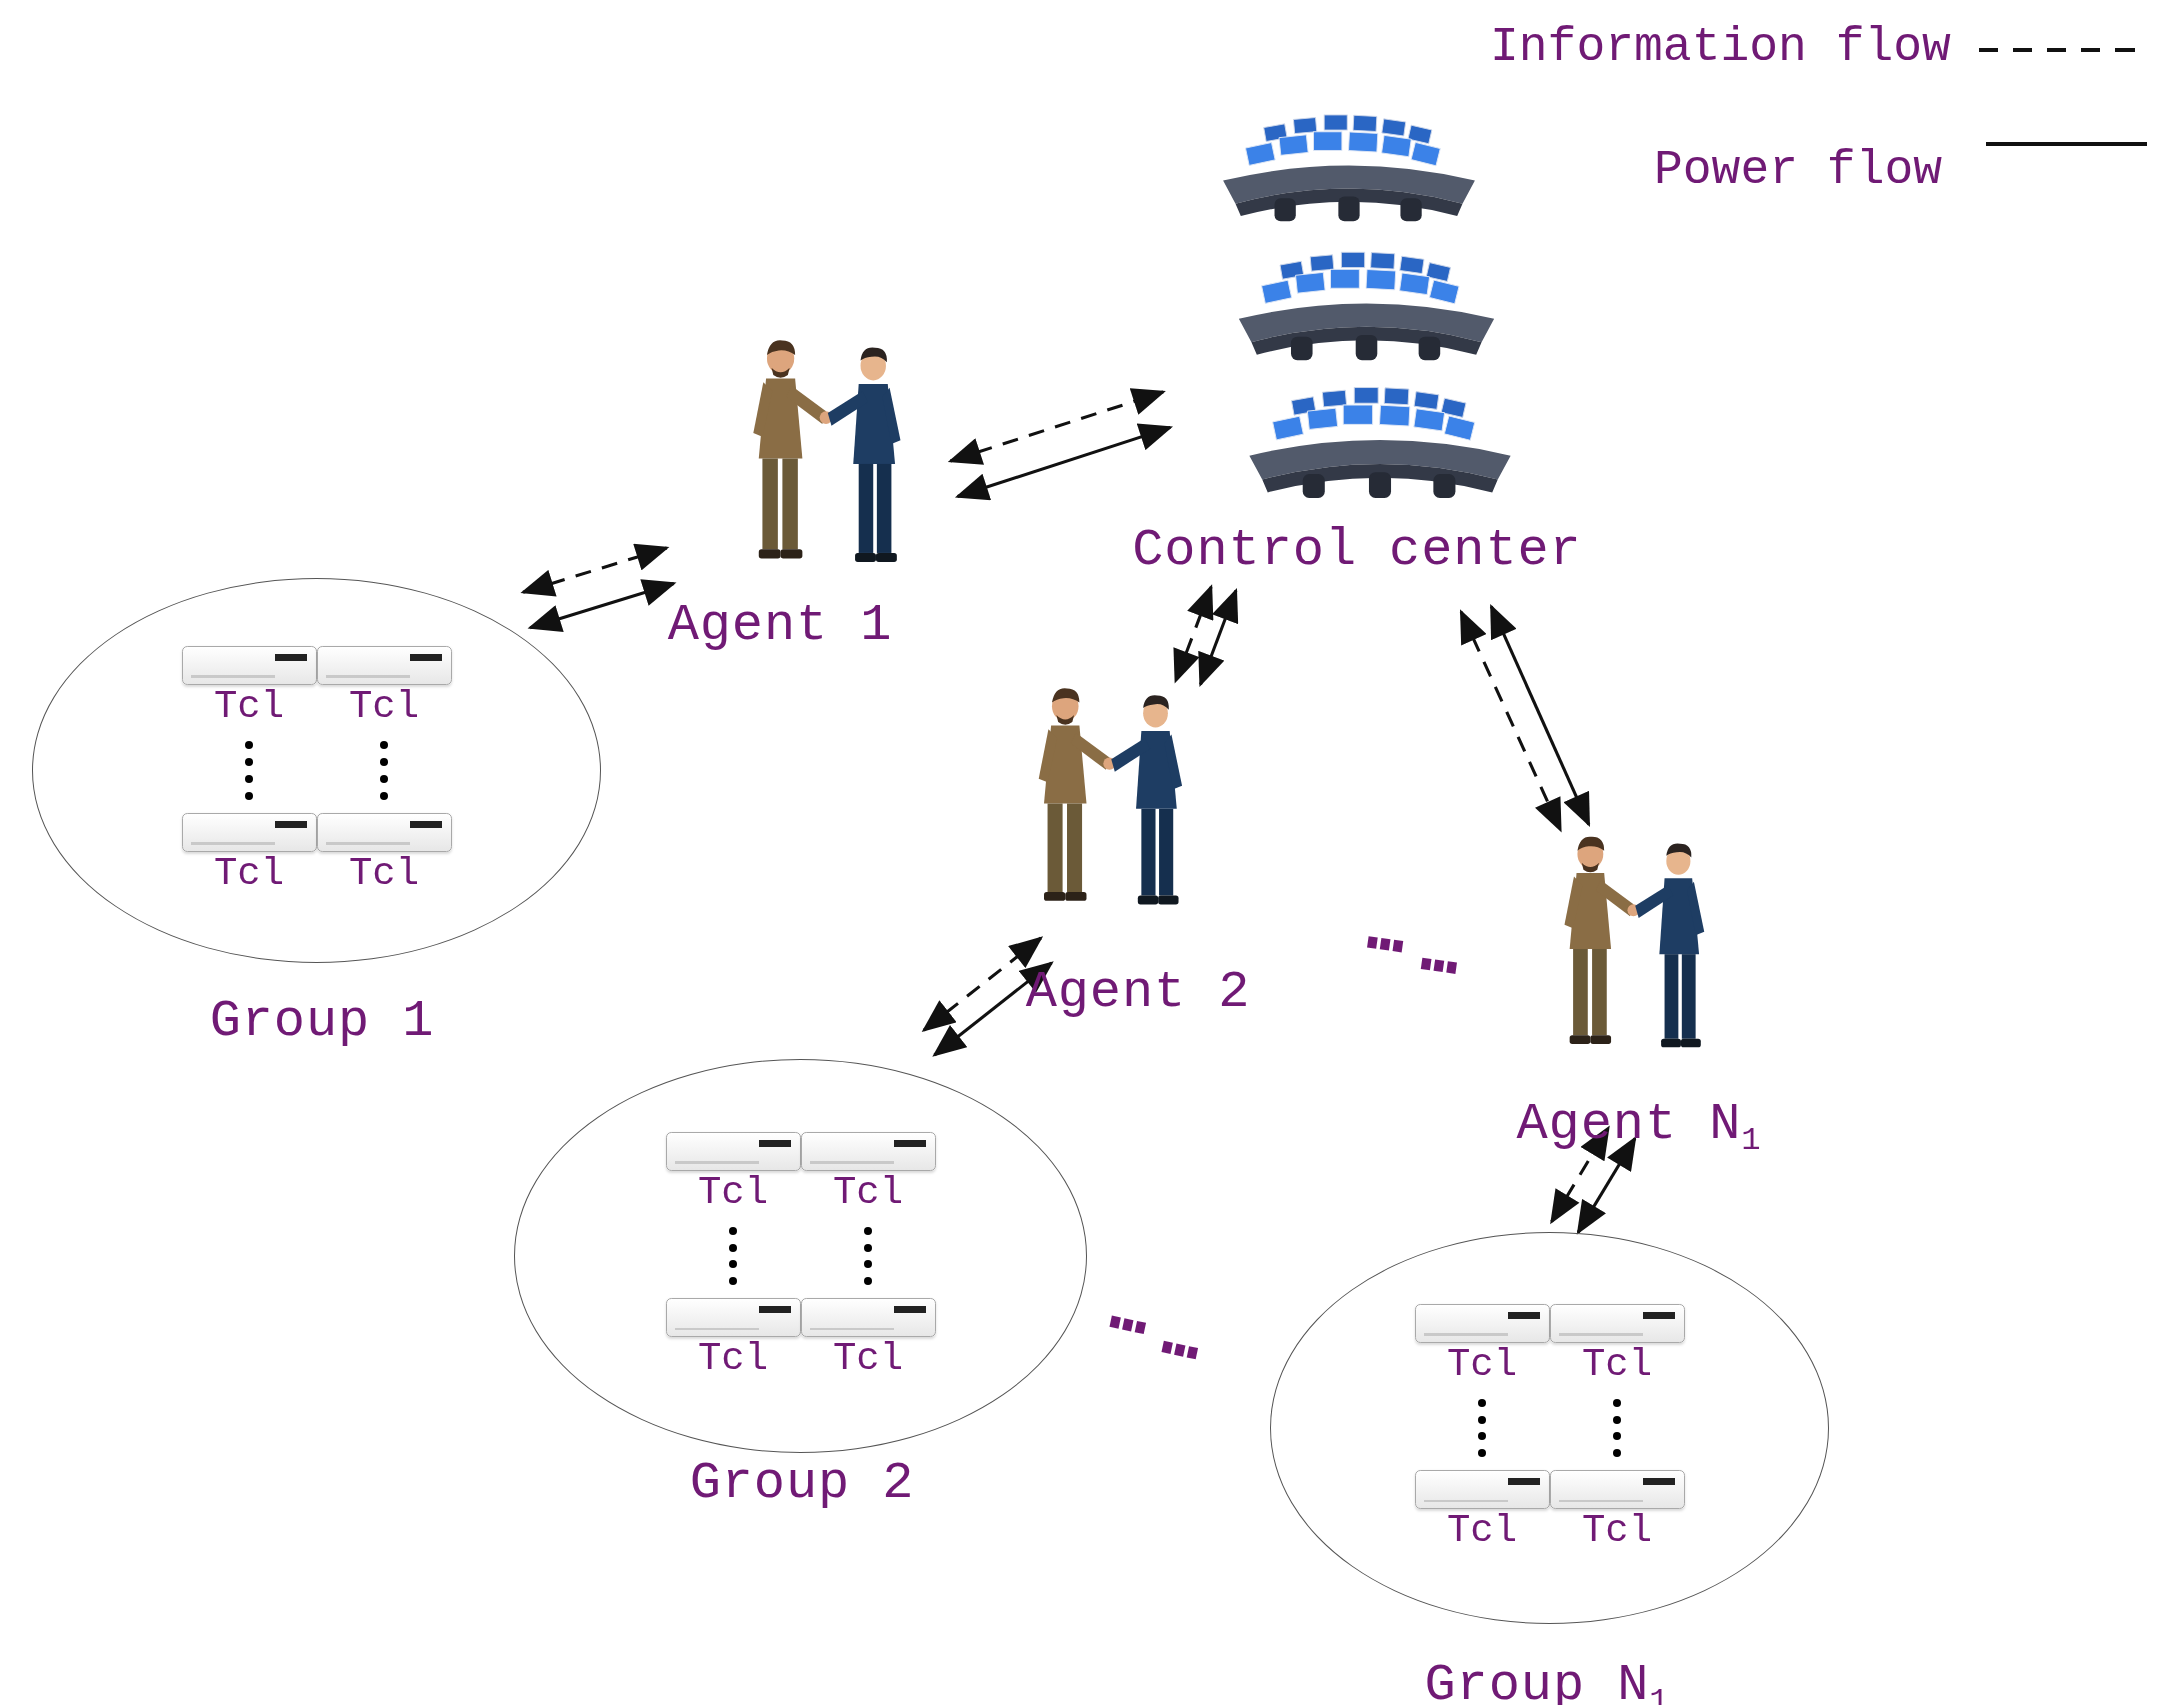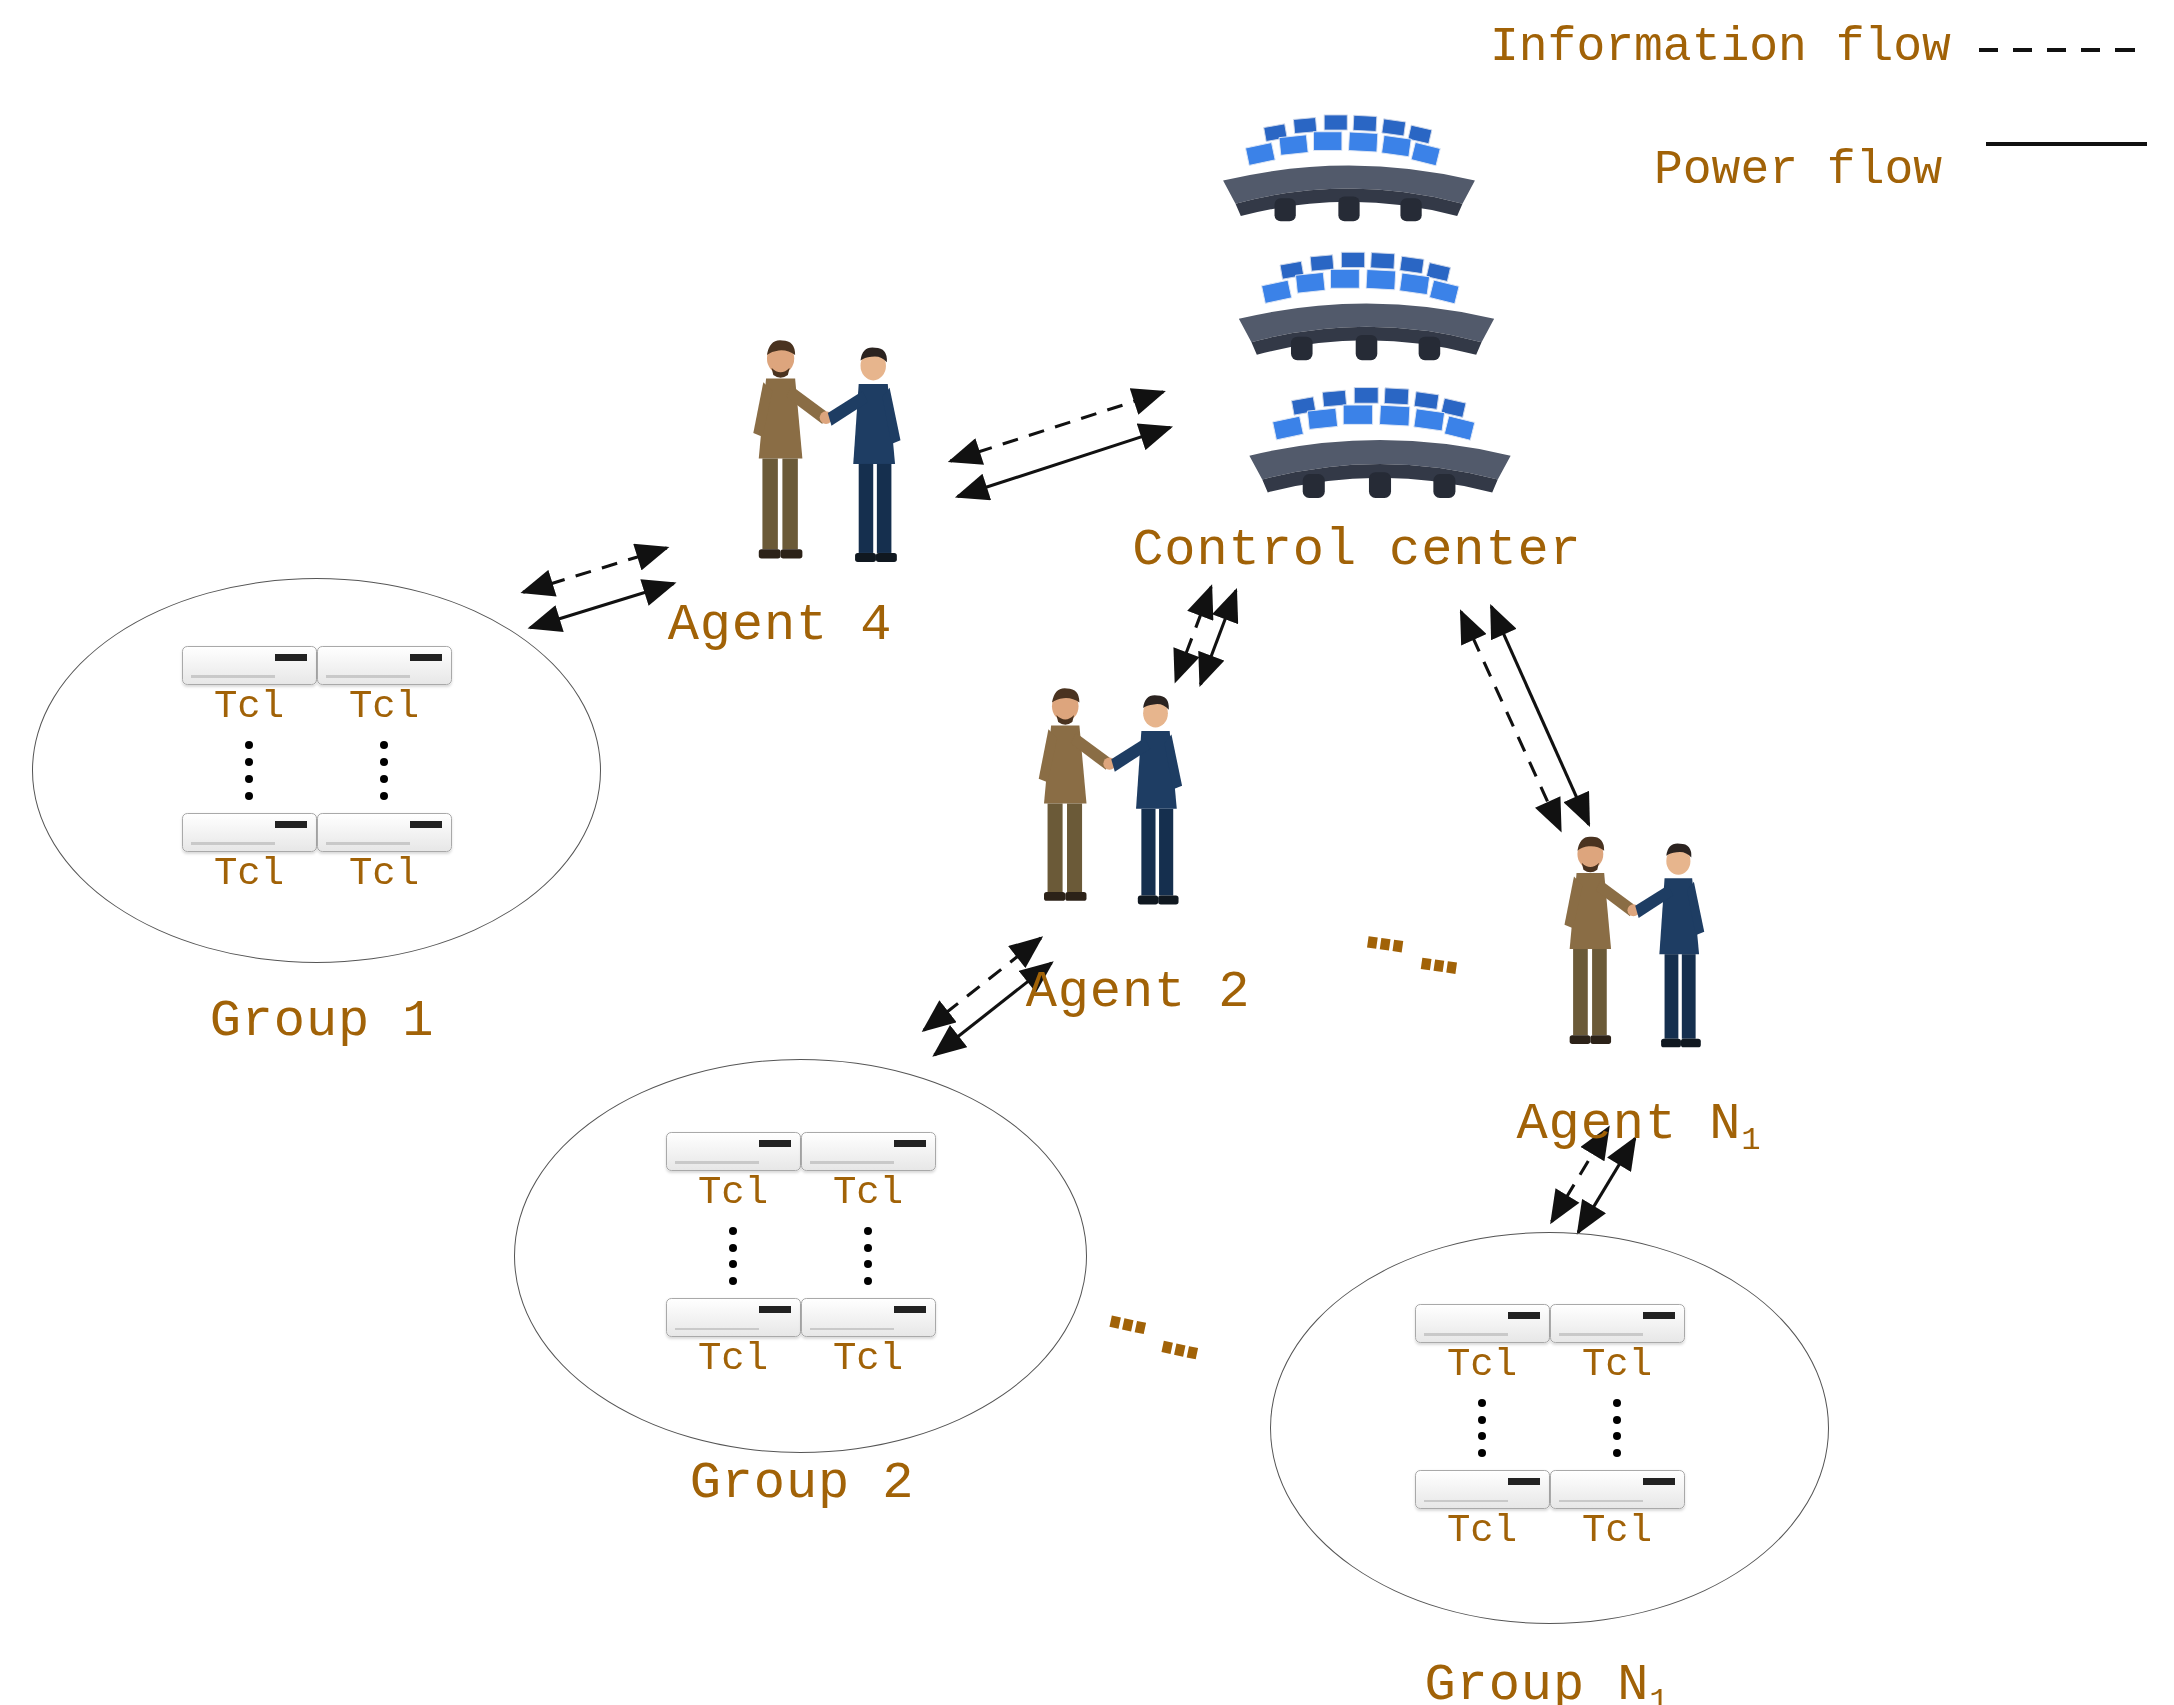--- a/index.html
+++ b/index.html
@@ -1,19 +1,19 @@
 <!DOCTYPE html>
 <html style="--line: #111111;font-size:14px"><head>
 <meta charset="utf-8">
 <style>
   :root{ --line:#111111; }
   html,body{margin:0;padding:0;background:#ffffff;}
   .canvas{
     position:relative; width:2174px; height:1705px; background:#ffffff;
-    font-family:"Liberation Mono","DejaVu Sans Mono",monospace; color:#a16207;
+    font-family:"Liberation Mono","DejaVu Sans Mono",monospace; color:#701a75;
     overflow:hidden;
   }
   .arrows{position:absolute;left:0;top:0;width:2174px;height:1705px;pointer-events:none;}
   .arrows line{stroke:var(--line);stroke-width:3.5;}
   .arrows line.dashed{stroke-dasharray:18 13;}
 
   .label{
     position:absolute; transform:translateX(-50%);
     font-size:52px; white-space:nowrap; letter-spacing:0.9px;
   }
@@ -148,21 +148,21 @@
       <use href="#consoles"></use>
     </svg>
   <svg class="cc-unit" style="left:1240px;top:371px;" width="280" height="138" viewBox="0 0 316 156">
       <use href="#consoles"></use>
     </svg>
   <div class="label" style="left:1357px;top:521px;">Control center</div>
 
   <svg class="agent-svg" style="left:735px;top:330px;" width="182" height="257" viewBox="0 0 205 290">
       <use href="#handshake"></use>
     </svg>
-  <div class="label" style="left:780px;top:596px;">Agent 4</div>
+  <div class="label" style="left:780px;top:596px;">Agent 1</div>
 
   <svg class="agent-svg" style="left:1021px;top:674px;" width="177" height="259" viewBox="0 0 200 292">
       <use href="#handshake"></use>
     </svg>
   <div class="label" style="left:1138px;top:963px;text-align:right;">Agent 2</div>
 
   <svg class="agent-svg" style="left:1547px;top:826px;" width="173" height="246" viewBox="0 0 195 278">
       <use href="#handshake"></use>
     </svg>
   <div class="label" style="left:1639px;top:1095px;"><span>Agent N</span><sub>1</sub></div>

